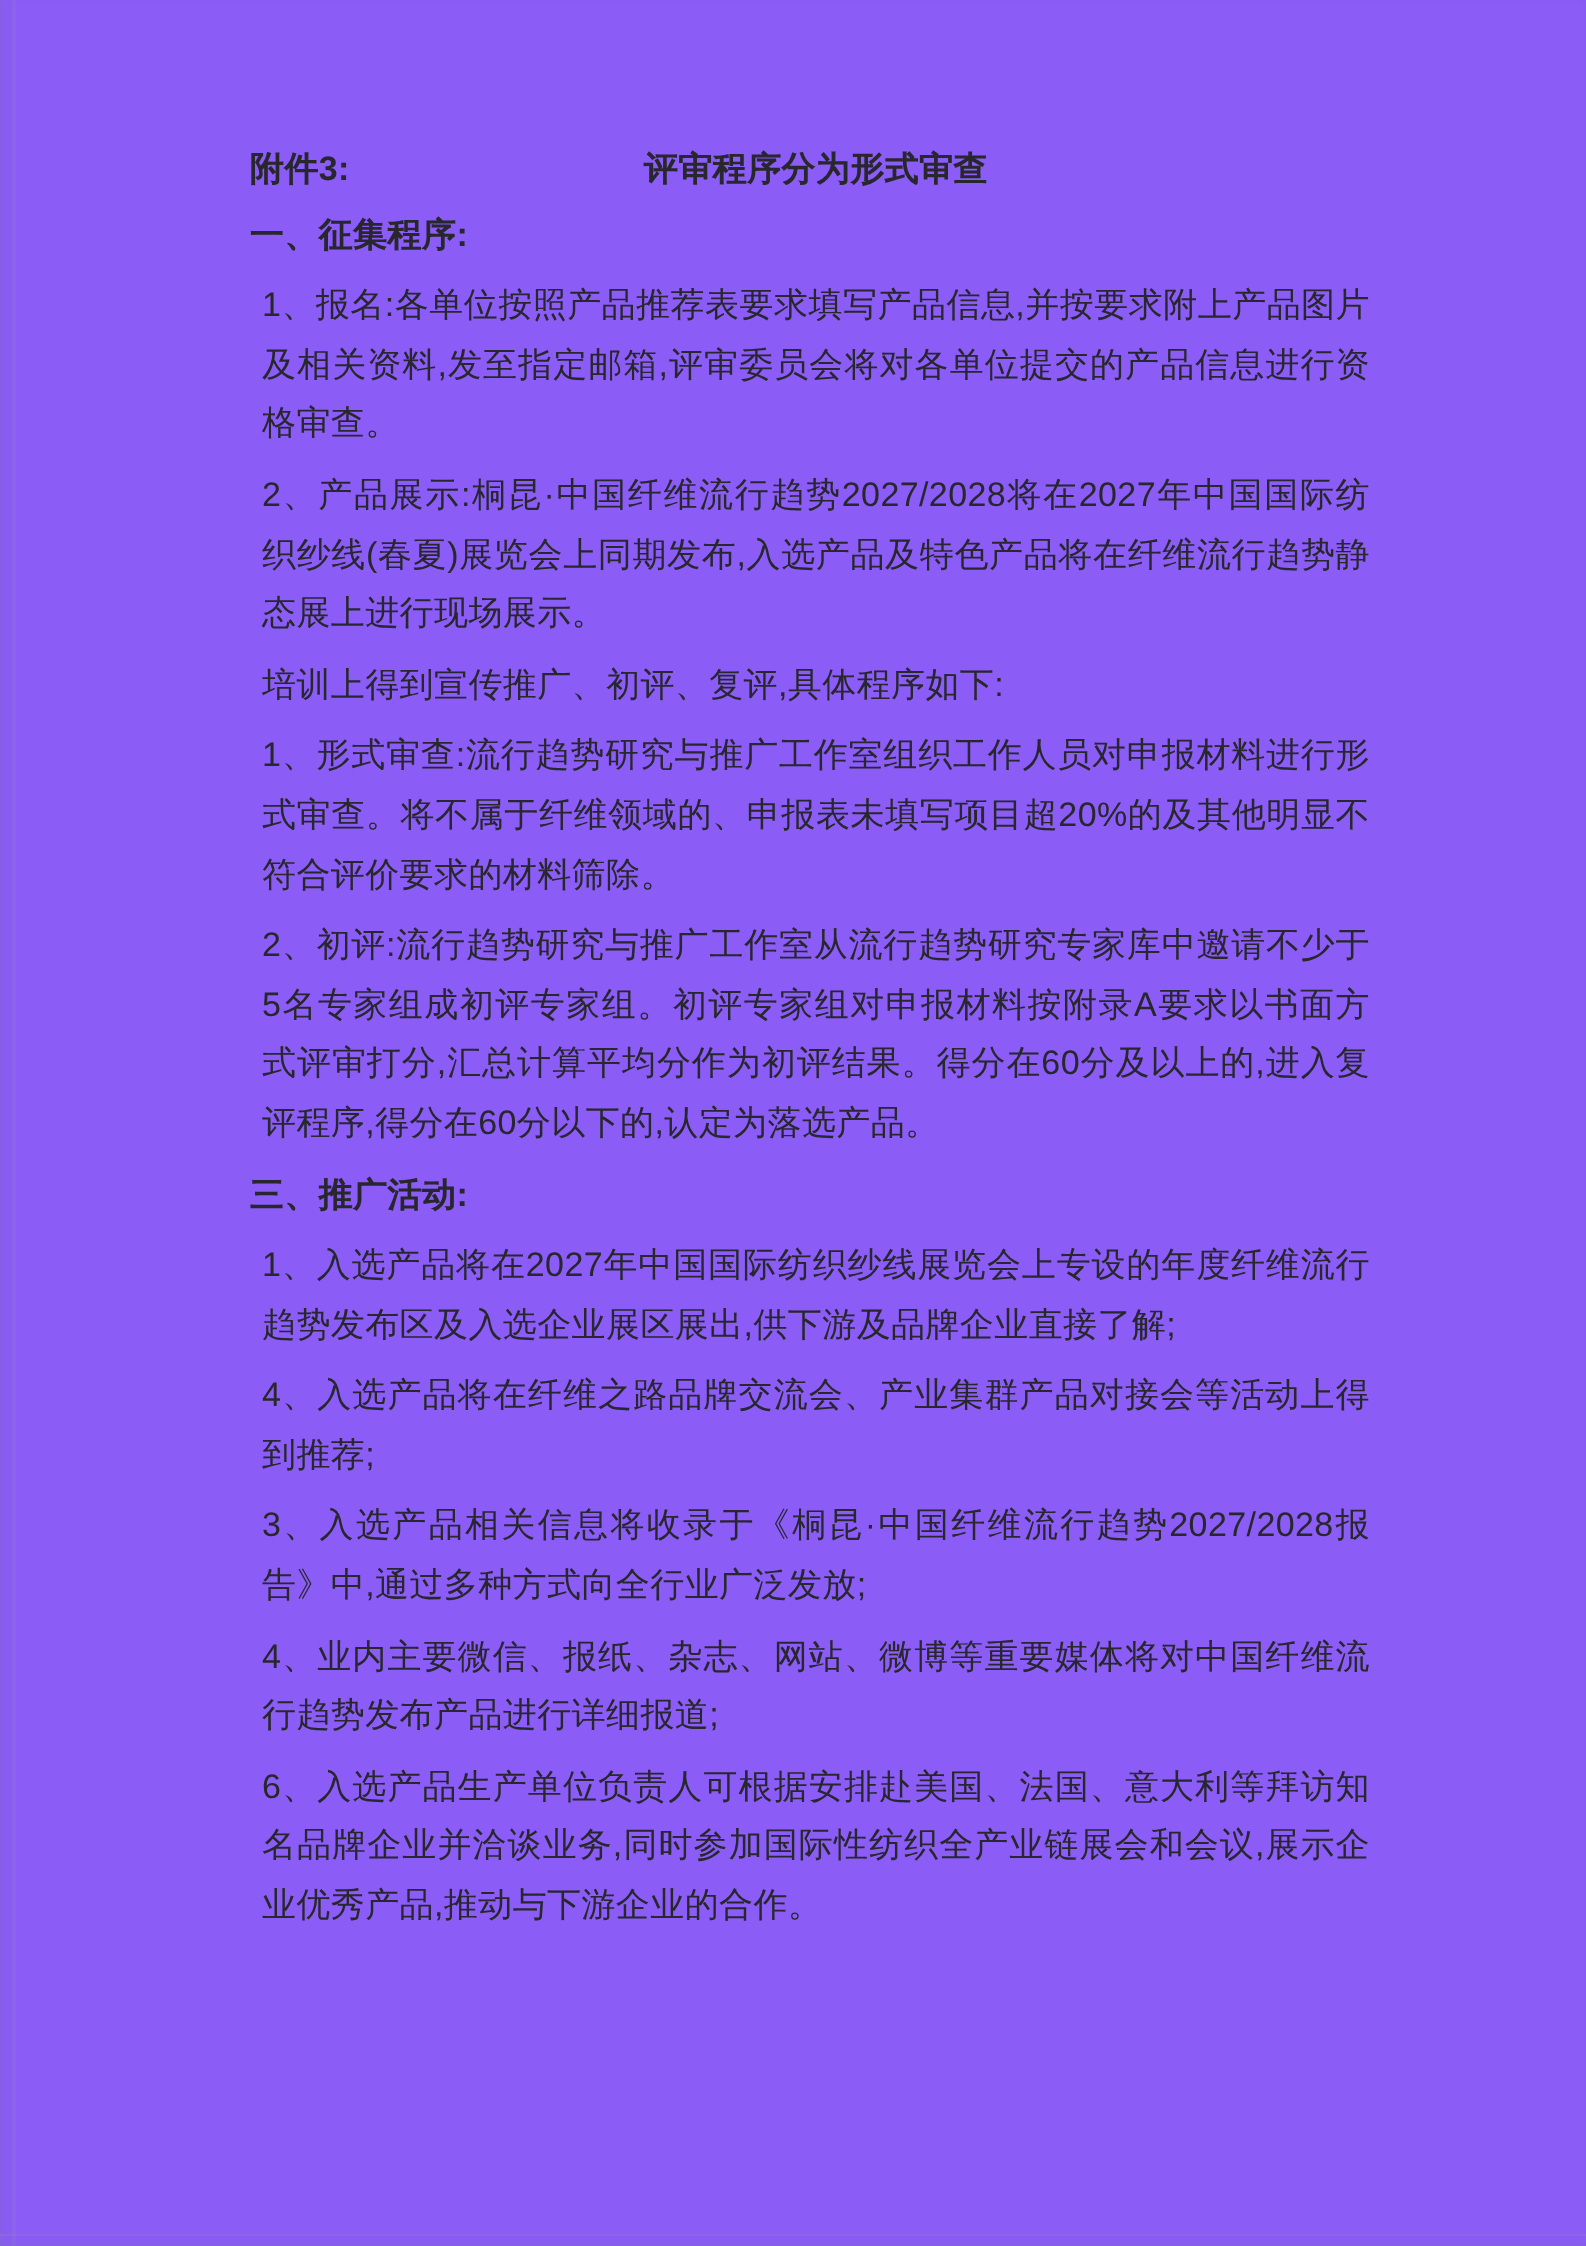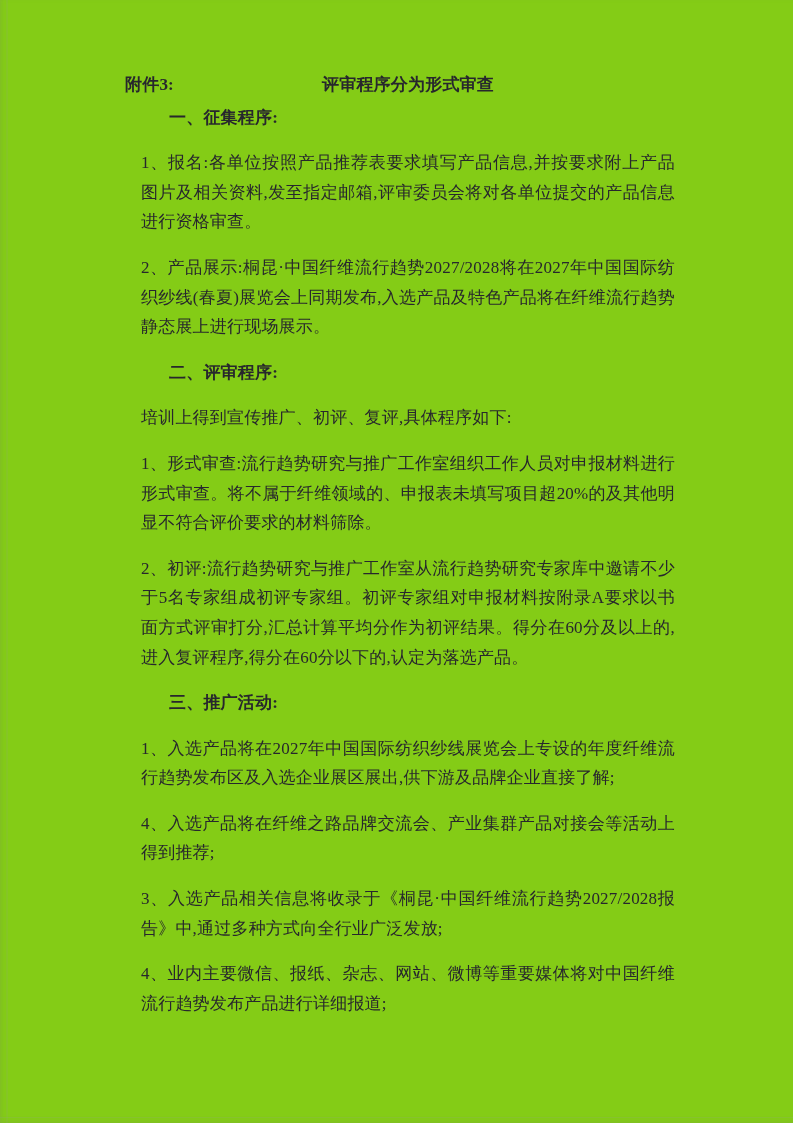--- a/index.html
+++ b/index.html
@@ -4,23 +4,23 @@
 <style>
   html, body {
     margin: 0;
     padding: 0;
     background: #ffffff;
   }
   .page {
     position: relative;
     width: 793px;
     height: 1123px;
-    background: #84cc16;
+    background: #8b5cf6;
     overflow: hidden;
-    font-family: Liberation Serif, serif;
+    font-family: Liberation Sans, sans-serif;
     color: #27272d;
     box-shadow: inset 4px 0 6px -4px rgba(120,125,130,0.25),
                 inset 0 -4px 6px -4px rgba(120,125,130,0.22);
   }
   
   .edge-left {
     position: absolute;
     left: 6px; top: 0;
     width: 2px; height: 100%;
     background: rgba(150,155,160,0.12);
@@ -52,24 +52,23 @@
     left: 0;
     top: 0;
     font-weight: bold;
   }
   .doc-title {
     font-weight: bold;
     display: inline-block;
   }
   .heading {
     font-weight: bold;
-    margin-left: 44px;
   }
   p.para {
-    margin: 16px;
+    margin: 6px;
     padding: 0;
   }
 </style>
 </head>
 <body>
 
 <div class="page">
   <div class="edge-left"></div>
   <div class="edge-bottom"></div>
 
@@ -77,25 +76,25 @@
 
     <div class="title-row">
       <span class="attach">附件3:</span>
       <span class="doc-title">评审程序分为形式审查</span>
     </div>
 
     <div class="heading">一、征集程序:</div>
     <p class="para">1、报名:各单位按照产品推荐表要求填写产品信息,并按要求附上产品图片及相关资料,发至指定邮箱,评审委员会将对各单位提交的产品信息进行资格审查。</p>
     <p class="para">2、产品展示:桐昆·中国纤维流行趋势2027/2028将在2027年中国国际纺织纱线(春夏)展览会上同期发布,入选产品及特色产品将在纤维流行趋势静态展上进行现场展示。</p>
 
-    <div class="heading">二、评审程序:</div>
     <p class="para">培训上得到宣传推广、初评、复评,具体程序如下:</p>
     <p class="para">1、形式审查:流行趋势研究与推广工作室组织工作人员对申报材料进行形式审查。将不属于纤维领域的、申报表未填写项目超20%的及其他明显不符合评价要求的材料筛除。</p>
     <p class="para">2、初评:流行趋势研究与推广工作室从流行趋势研究专家库中邀请不少于5名专家组成初评专家组。初评专家组对申报材料按附录A要求以书面方式评审打分,汇总计算平均分作为初评结果。得分在60分及以上的,进入复评程序,得分在60分以下的,认定为落选产品。</p>
 
     <div class="heading">三、推广活动:</div>
     <p class="para">1、入选产品将在2027年中国国际纺织纱线展览会上专设的年度纤维流行趋势发布区及入选企业展区展出,供下游及品牌企业直接了解;</p>
     <p class="para">4、入选产品将在纤维之路品牌交流会、产业集群产品对接会等活动上得到推荐;</p>
     <p class="para">3、入选产品相关信息将收录于《桐昆·中国纤维流行趋势2027/2028报告》中,通过多种方式向全行业广泛发放;</p>
     <p class="para">4、业内主要微信、报纸、杂志、网站、微博等重要媒体将对中国纤维流行趋势发布产品进行详细报道;</p>
+    <p class="para">6、入选产品生产单位负责人可根据安排赴美国、法国、意大利等拜访知名品牌企业并洽谈业务,同时参加国际性纺织全产业链展会和会议,展示企业优秀产品,推动与下游企业的合作。</p>
 
   </div>
 </div>
 
 </body></html>

